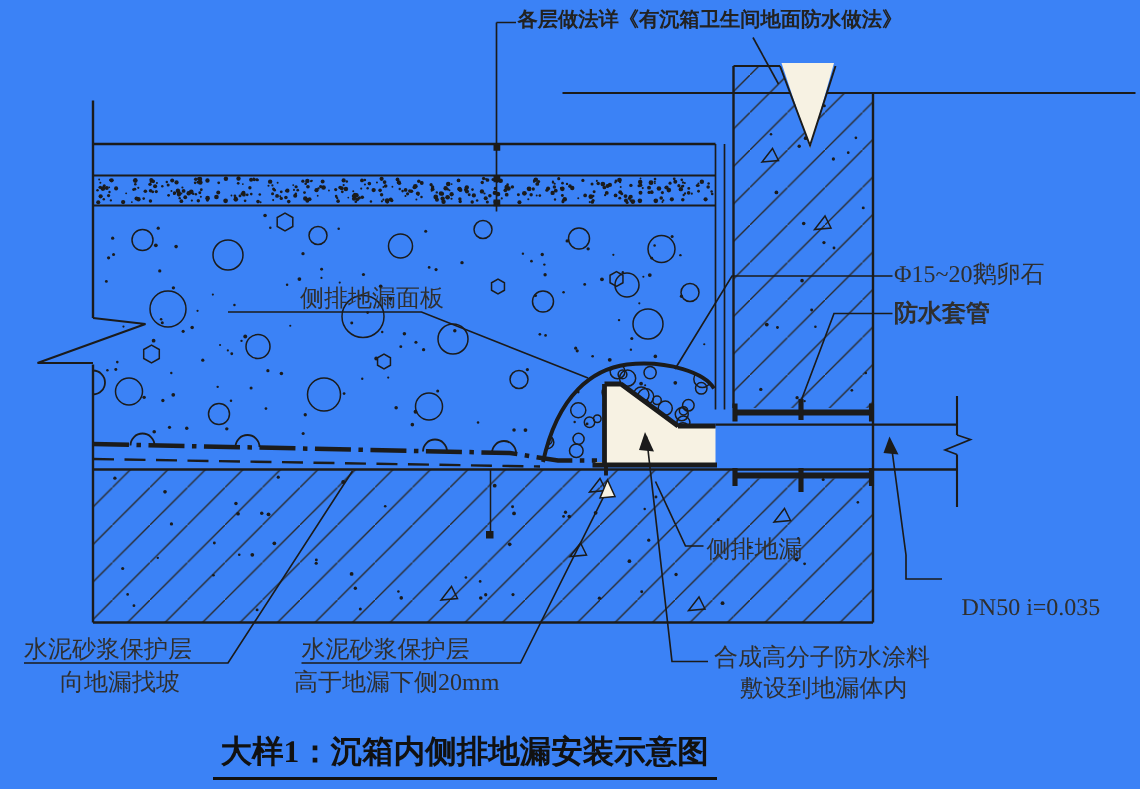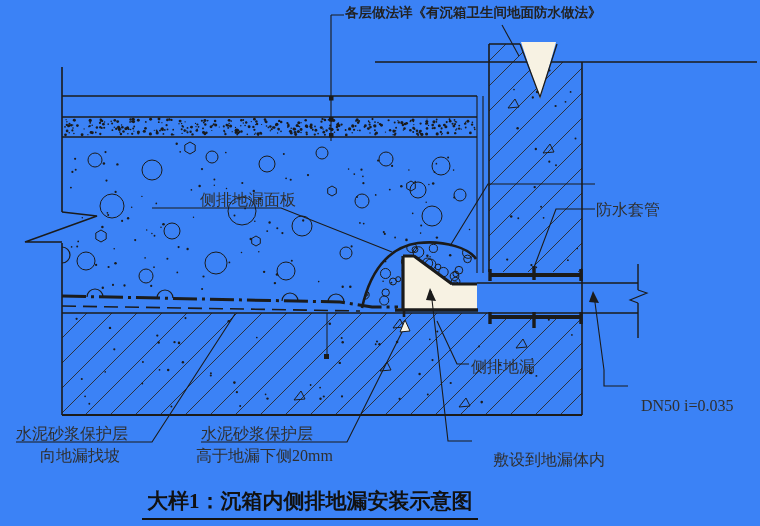--- a/index.html
+++ b/index.html
@@ -805,29 +805,31 @@
 
       <path class="ln" stroke-width="1" d="M327 313 V356"></path>
       <rect x="324" y="354" width="5" height="5" fill="#1b1b1b"></rect>
     </g>
   </svg>
 
   <div class="lbl lbl-small" style="left:345px;top:5px;">各层做法详《有沉箱卫生间地面防水做法》</div>
 
   <div class="lbl" style="left:152px;top:190px;margin-left:48px;">侧排地漏面板</div>
 
-
-  <div class="lbl" style="left:596px;top:200px;">防水套管</div>
+  <div class="lbl" style="left:596px;top:174px;">Φ15~20鹅卵石</div>
+
+  <div class="lbl" style="left:596px;top:200px;font-weight:bold;">防水套管</div>
 
   <div class="lbl" style="left:471px;top:357px;">侧排地漏</div>
 
   <div class="lbl" style="left:641px;top:396px;">DN50  i=0.035</div>
 
   <div class="lbl" style="left:16px;top:424px;">水泥砂浆保护层</div>
   <div class="lbl" style="left:40px;top:446px;">向地漏找坡</div>
 
   <div class="lbl" style="left:201px;top:424px;">水泥砂浆保护层</div>
   <div class="lbl" style="left:196px;top:446px;">高于地漏下侧20mm</div>
 
+  <div class="lbl" style="left:476px;top:429px;">合成高分子防水涂料</div>
   <div class="lbl" style="left:493px;top:450px;">敷设到地漏体内</div>
 
   <div id="title">大样1：沉箱内侧排地漏安装示意图</div>
 </div>
 
 </body></html>

